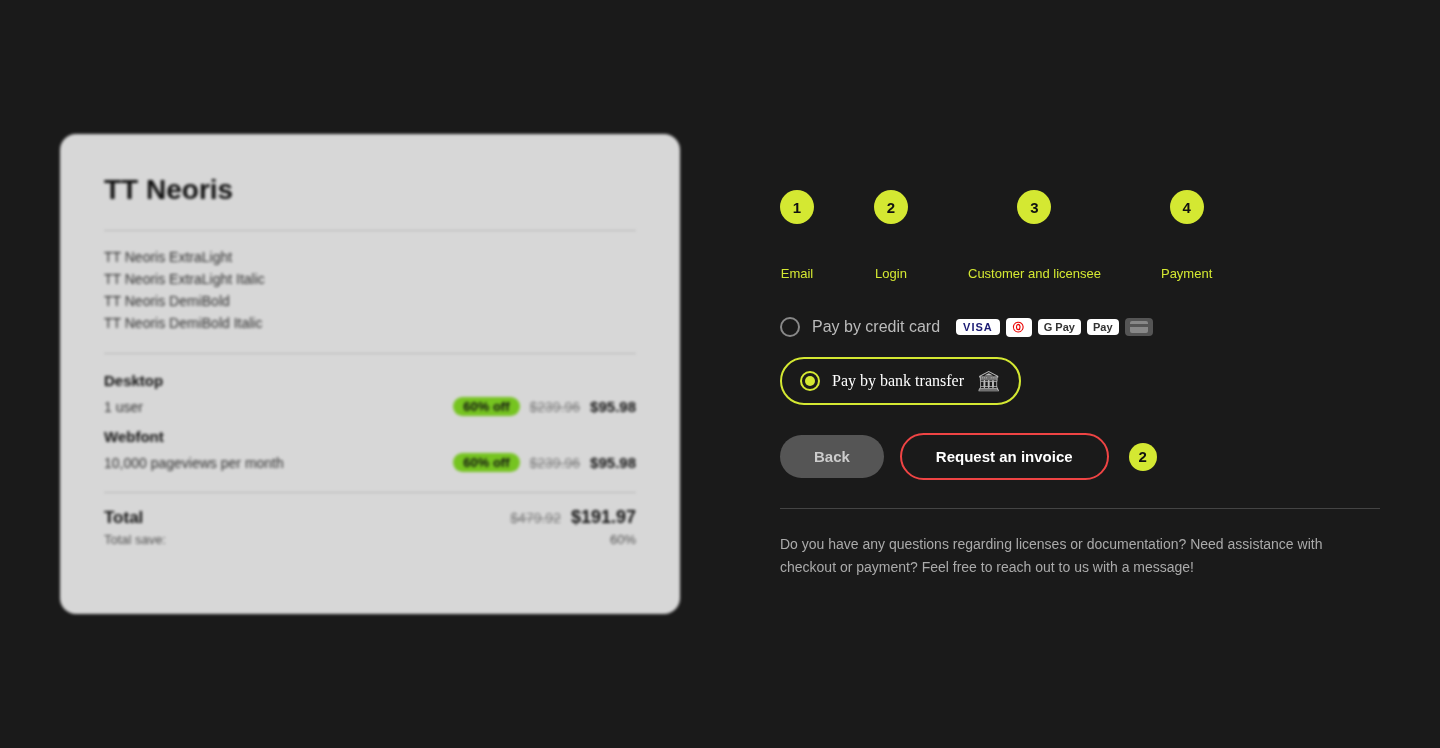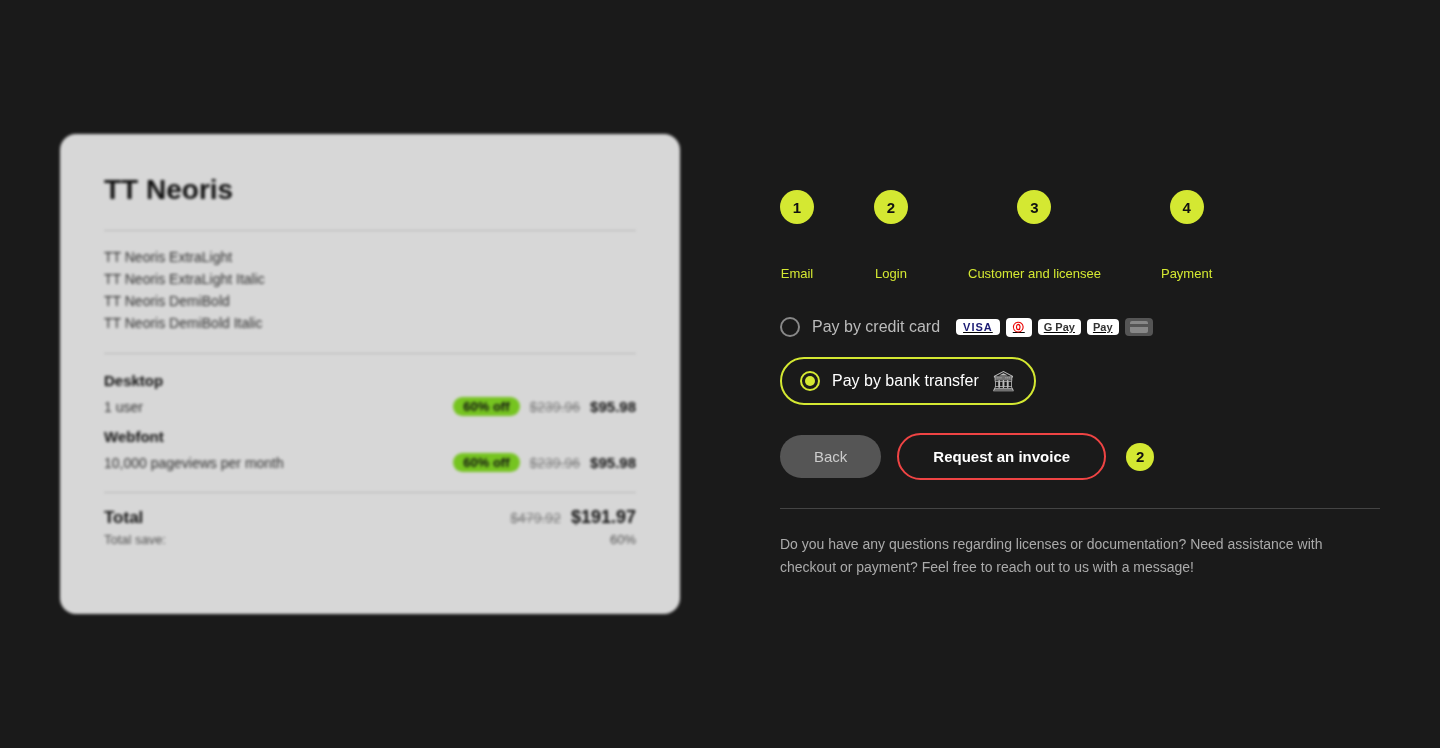--- a/index.html
+++ b/index.html
@@ -266,21 +266,20 @@
       font-size: 16px;
       color: #bbb;
       font-weight: 500;
     }
 
     .payment-icons {
       display: flex;
       align-items: center;
       gap: 6px;
       margin-left: 4px;
-      text-decoration: underline;
     }
 
     .payment-icon-pill {
       background: #fff;
       border-radius: 4px;
       padding: 2px 7px;
       font-size: 11px;
       font-weight: 700;
       color: #1a1a73;
       letter-spacing: 1px;
@@ -323,20 +322,21 @@
     
     .bank-transfer-option {
       border: 2px solid #d4e832;
       border-radius: 30px;
       padding: 10px 18px;
       display: flex;
       align-items: center;
       gap: 12px;
       width: fit-content;
       cursor: pointer;
+      font-family: Liberation Serif, serif;
     }
 
     .bank-icon {
       font-size: 20px;
       color: #bbb;
     }
 
     .bank-label {
       font-size: 16px;
       color: #fff;
@@ -352,21 +352,21 @@
     }
 
     .btn-back {
       background: #555;
       border: none;
       border-radius: 30px;
       padding: 13px 34px;
       font-size: 15px;
       color: #ccc;
       cursor: pointer;
-      font-weight: 400;
+      font-weight: 700;
     }
 
     .btn-invoice {
       background: transparent;
       border: 2px solid #ef4444;
       border-radius: 30px;
       padding: 13px 34px;
       font-size: 15px;
       color: #fff;
       cursor: pointer;

